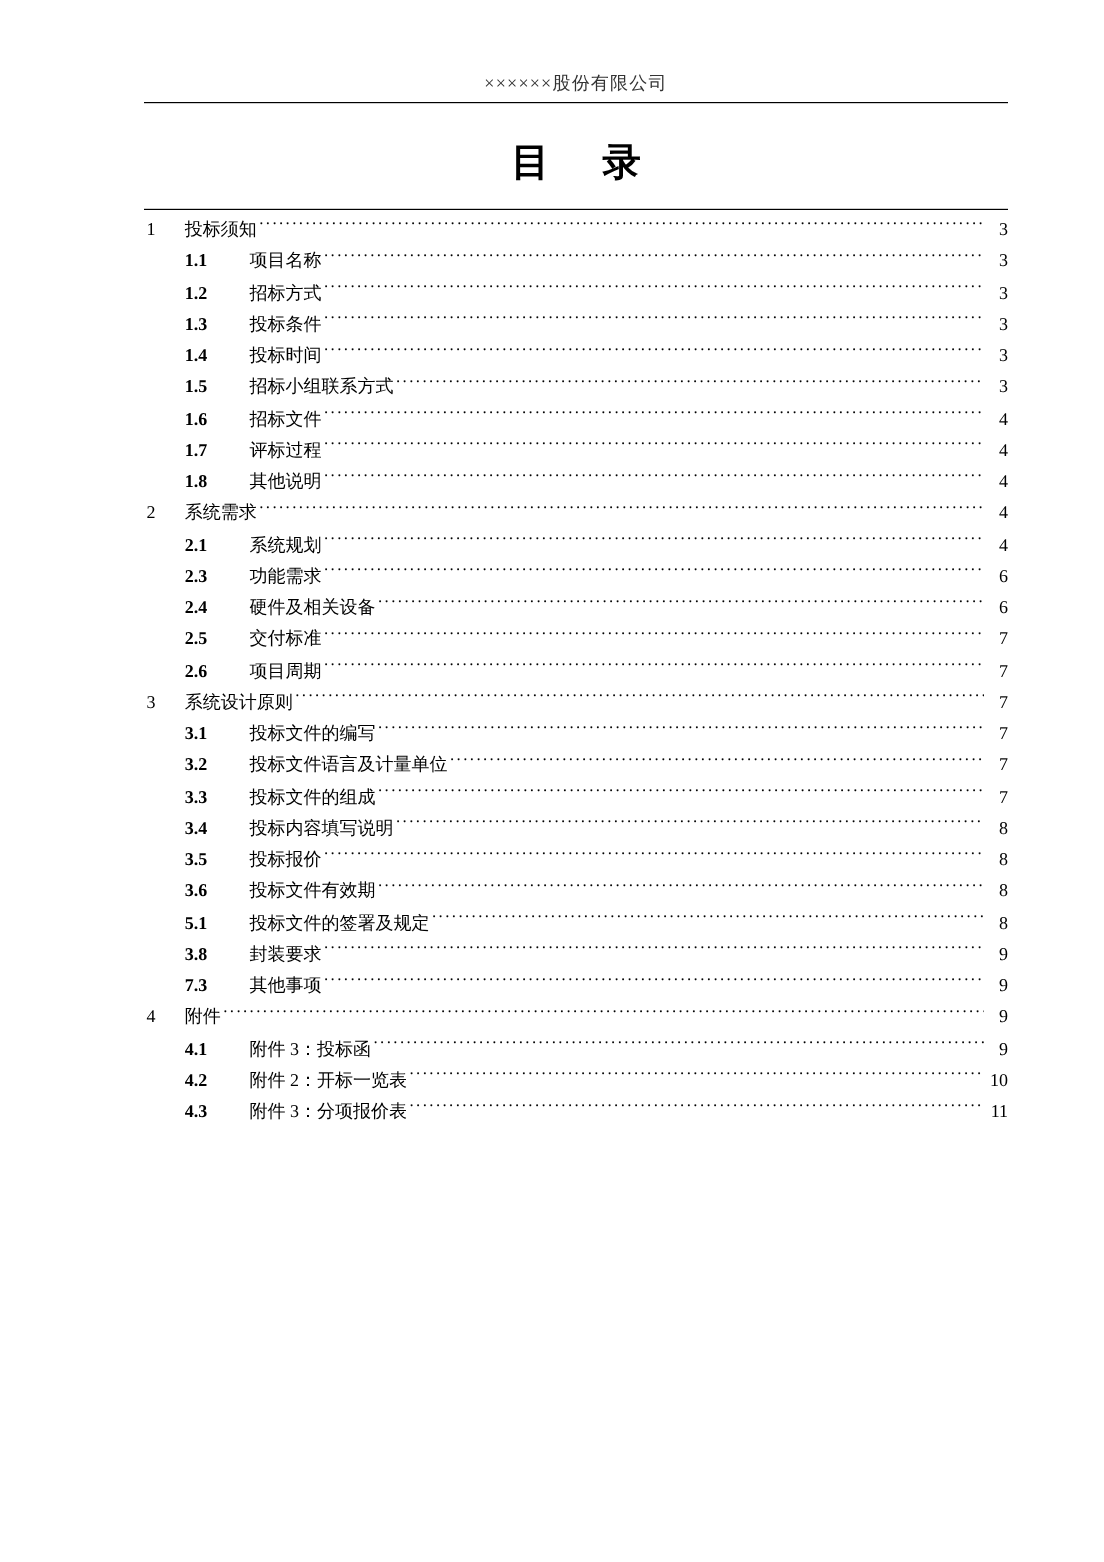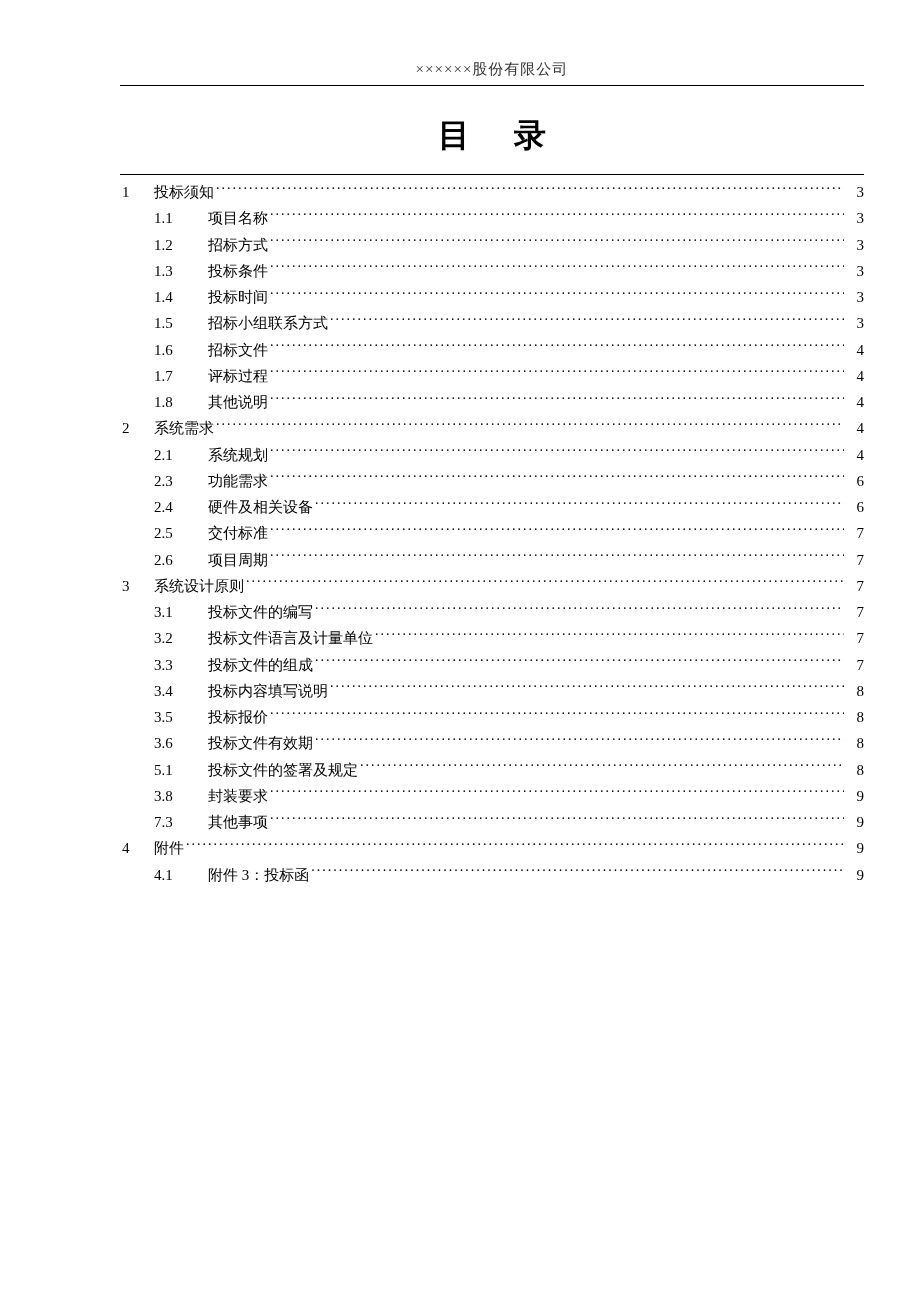--- a/index.html
+++ b/index.html
@@ -8,21 +8,21 @@
       box-sizing: border-box;
     }
     body {
       background: #fff;
       font-family: "SimSun", "宋体", serif;
       width: 920px;
       height: 1302px;
       position: relative;
     }
     .page {
-      padding: 60px 56px 40px 120px;
+      padding: 60px 80px 40px 120px;
     }
     .header {
       text-align: center;
       font-size: 15px;
       color: #333;
       padding-bottom: 6px;
       border-bottom: 1.5px solid #000;
       margin-bottom: 28px;
       letter-spacing: 1px;
     }
@@ -54,20 +54,21 @@
       width: 34px;
       flex-shrink: 0;
       text-align: left;
       padding-left: 2px;
     }
     .num-l2 {
       width: 54px;
       flex-shrink: 0;
       text-align: left;
       margin-left: 34px;
+      font-weight: bold;
     }
     .label {
       flex-shrink: 0;
       text-align: center;
     }
     .dots {
       flex: 1;
       overflow: hidden;
       position: relative;
       height: 1em;
@@ -251,14 +252,26 @@
         <span class="label">附件</span>
         <span class="dots"></span>
         <span class="page-num">9</span>
       </div>
       <div class="toc-row">
         <span class="num-l2">4.1</span>
         <span class="label">附件 3：投标函</span>
         <span class="dots"></span>
         <span class="page-num">9</span>
       </div>
+      <div class="toc-row">
+        <span class="num-l2">4.2</span>
+        <span class="label">附件 2：开标一览表</span>
+        <span class="dots"></span>
+        <span class="page-num">10</span>
+      </div>
+      <div class="toc-row">
+        <span class="num-l2">4.3</span>
+        <span class="label">附件 3：分项报价表</span>
+        <span class="dots"></span>
+        <span class="page-num">11</span>
+      </div>
     </div>
 </div>
 
 </body></html>

